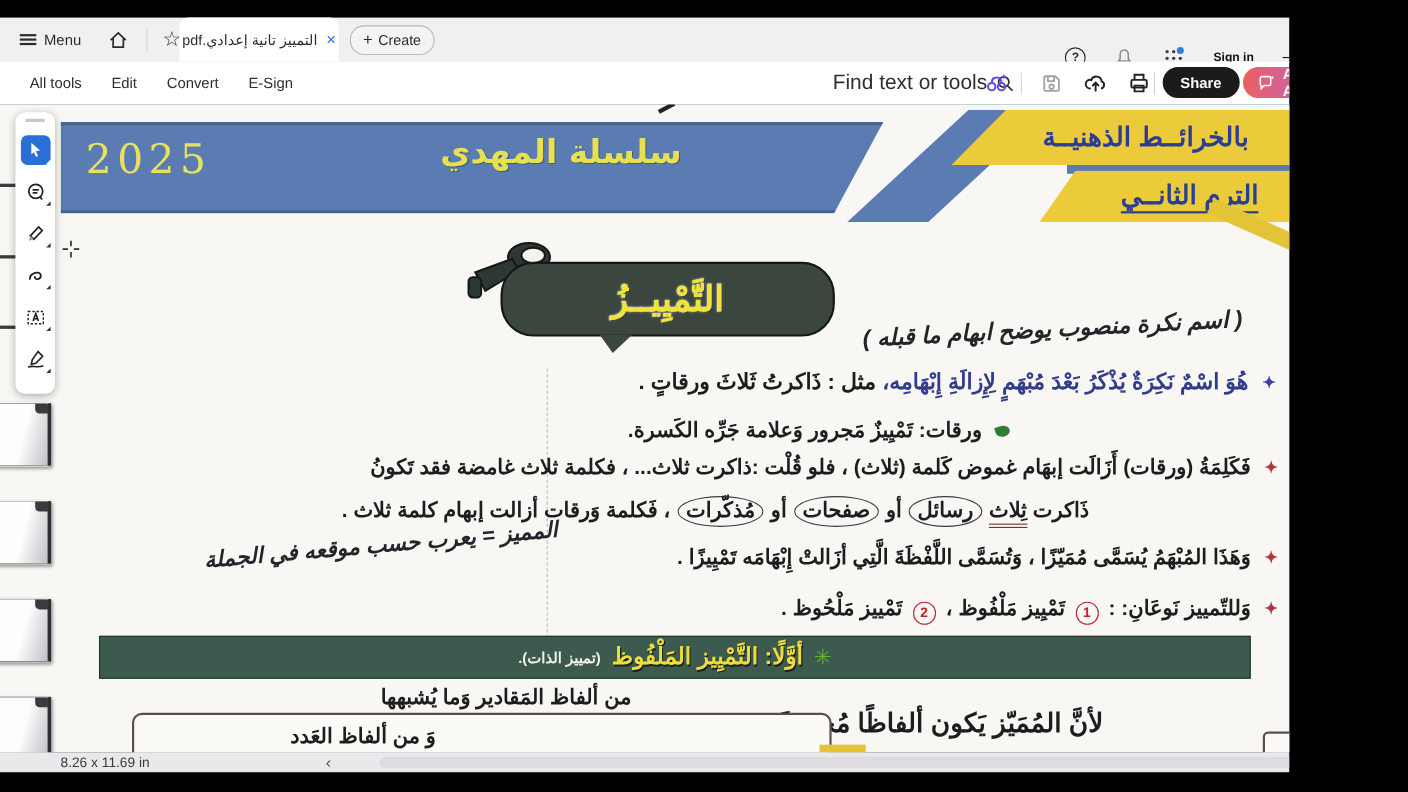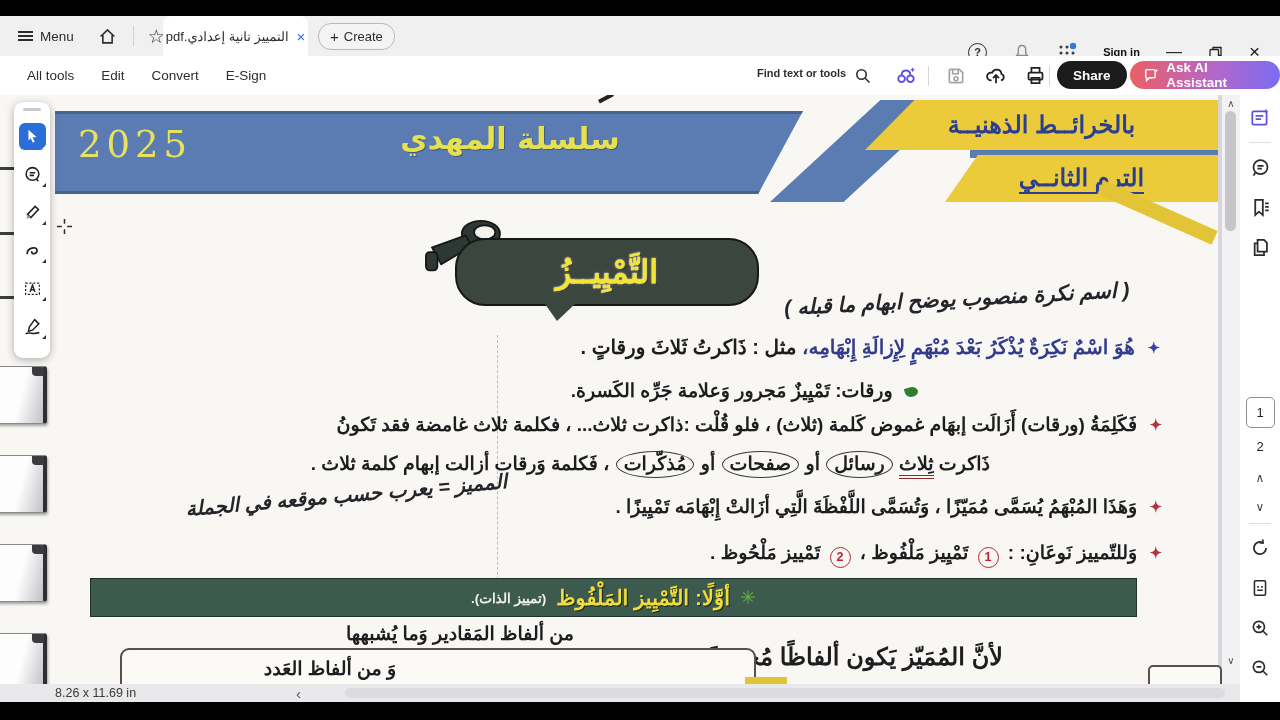--- a/index.html
+++ b/index.html
@@ -1,16 +1,16 @@
 <!DOCTYPE html>
 <html><head>
 <meta charset="utf-8">
 <style>
   html,body{margin:0;padding:0;background:#000;}
-  .screen{position:relative;width:1280px;height:720px;overflow:hidden;background:#0f172a;
+  .screen{position:relative;width:1172px;height:720px;overflow:hidden;background:#0f172a;
           font-family:"Liberation Sans",sans-serif;}
   .abs{position:absolute;}
   
   .titlebar{position:absolute;left:0;top:16px;width:1280px;height:40px;background:#f1f0f1;
             display:flex;align-items:center;border-bottom:1px solid #e3e2e4;}
   .tb-btn{display:flex;align-items:center;gap:7px;color:#2c2c2c;font-size:13.5px;cursor:default;}
   .hamburger span{display:block;width:15px;height:1.8px;background:#2c2c2c;margin:2.4px 0;}
   .tab{position:absolute;left:163px;top:0;height:40px;width:145px;background:#fff;
        border-radius:8px 8px 0 0;display:flex;align-items:center;justify-content:center;gap:8px;}
   .tab-title{font-size:13px;color:#2c2c2c;direction:rtl;}
@@ -19,21 +19,21 @@
               border-radius:13px;background:#f5f4f5;display:flex;align-items:center;gap:5px;
               font-size:13px;color:#2c2c2c;}
   .win-right{position:absolute;right:0;top:16px;height:40px;display:flex;align-items:center;gap:26px;padding-right:20px;}
   .help-circle{width:17px;height:17px;border:1.4px solid #2c2c2c;border-radius:50%;display:flex;
                align-items:center;justify-content:center;font-size:11px;font-weight:bold;color:#2c2c2c;}
   .signin{font-size:11px;font-weight:bold;color:#111;}
   .winctl{font-size:16px;color:#222;}
   .toolbar2{position:absolute;left:0;top:56px;width:1280px;height:39px;background:#ffffff;
             border-bottom:6px solid #0369a1;display:flex;align-items:center;}
   .nav-item{font-size:13.5px;color:#2e2e2e;margin-left:27px;}
-  .find-box{position:absolute;left:757px;display:flex;align-items:flex-start;gap:8px;font-size:11px;color:#2e2e2e;font-weight:bold;}
+  .find-box{position:absolute;left:757px;display:flex;align-items:center;gap:8px;font-size:19px;color:#2e2e2e;}
   .tb2-icon{display:flex;align-items:center;justify-content:center;width:26px;height:26px;}
   .vdiv{width:1px;height:20px;background:#d6d5d7;}
   .share-pill{position:absolute;left:1057px;top:5px;height:28px;padding:0 16px;background:#1b1b1b;color:#fff;
               border-radius:15px;display:flex;align-items:center;font-size:13.5px;font-weight:bold;}
   .ai-pill{position:absolute;left:1130px;top:5px;height:28px;padding:0 13px;border-radius:15px;color:#fff;
            background:linear-gradient(90deg,#ec5f62 0%,#b766c9 55%,#7a6cf0 100%);
            display:flex;align-items:center;gap:7px;font-size:13.5px;font-weight:bold;}
   
   .viewer{position:absolute;left:0;top:95px;width:1222px;height:589px;background:#d8d6da;overflow:hidden;}
   .page{position:absolute;left:0;top:0;width:1218px;height:589px;background:#f8f7f3;}

